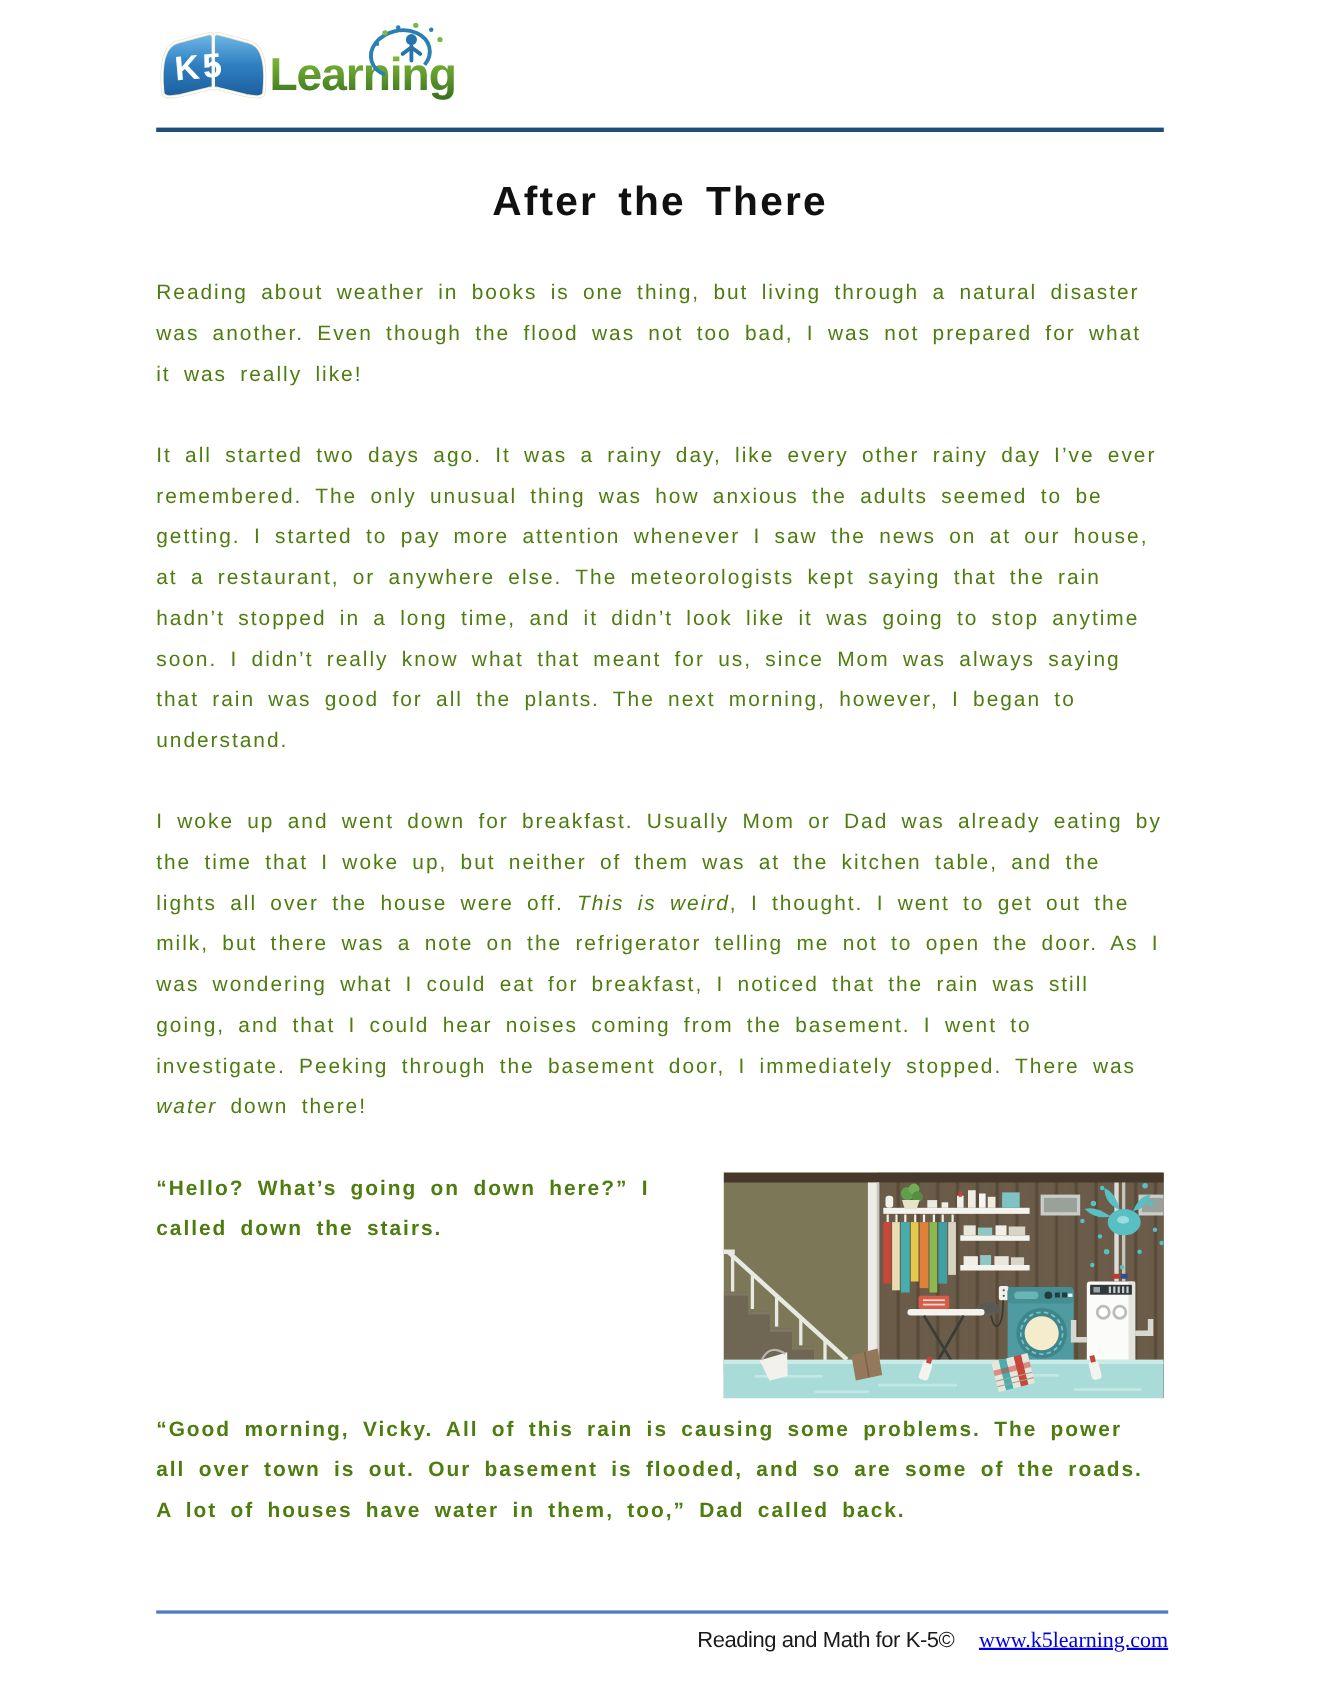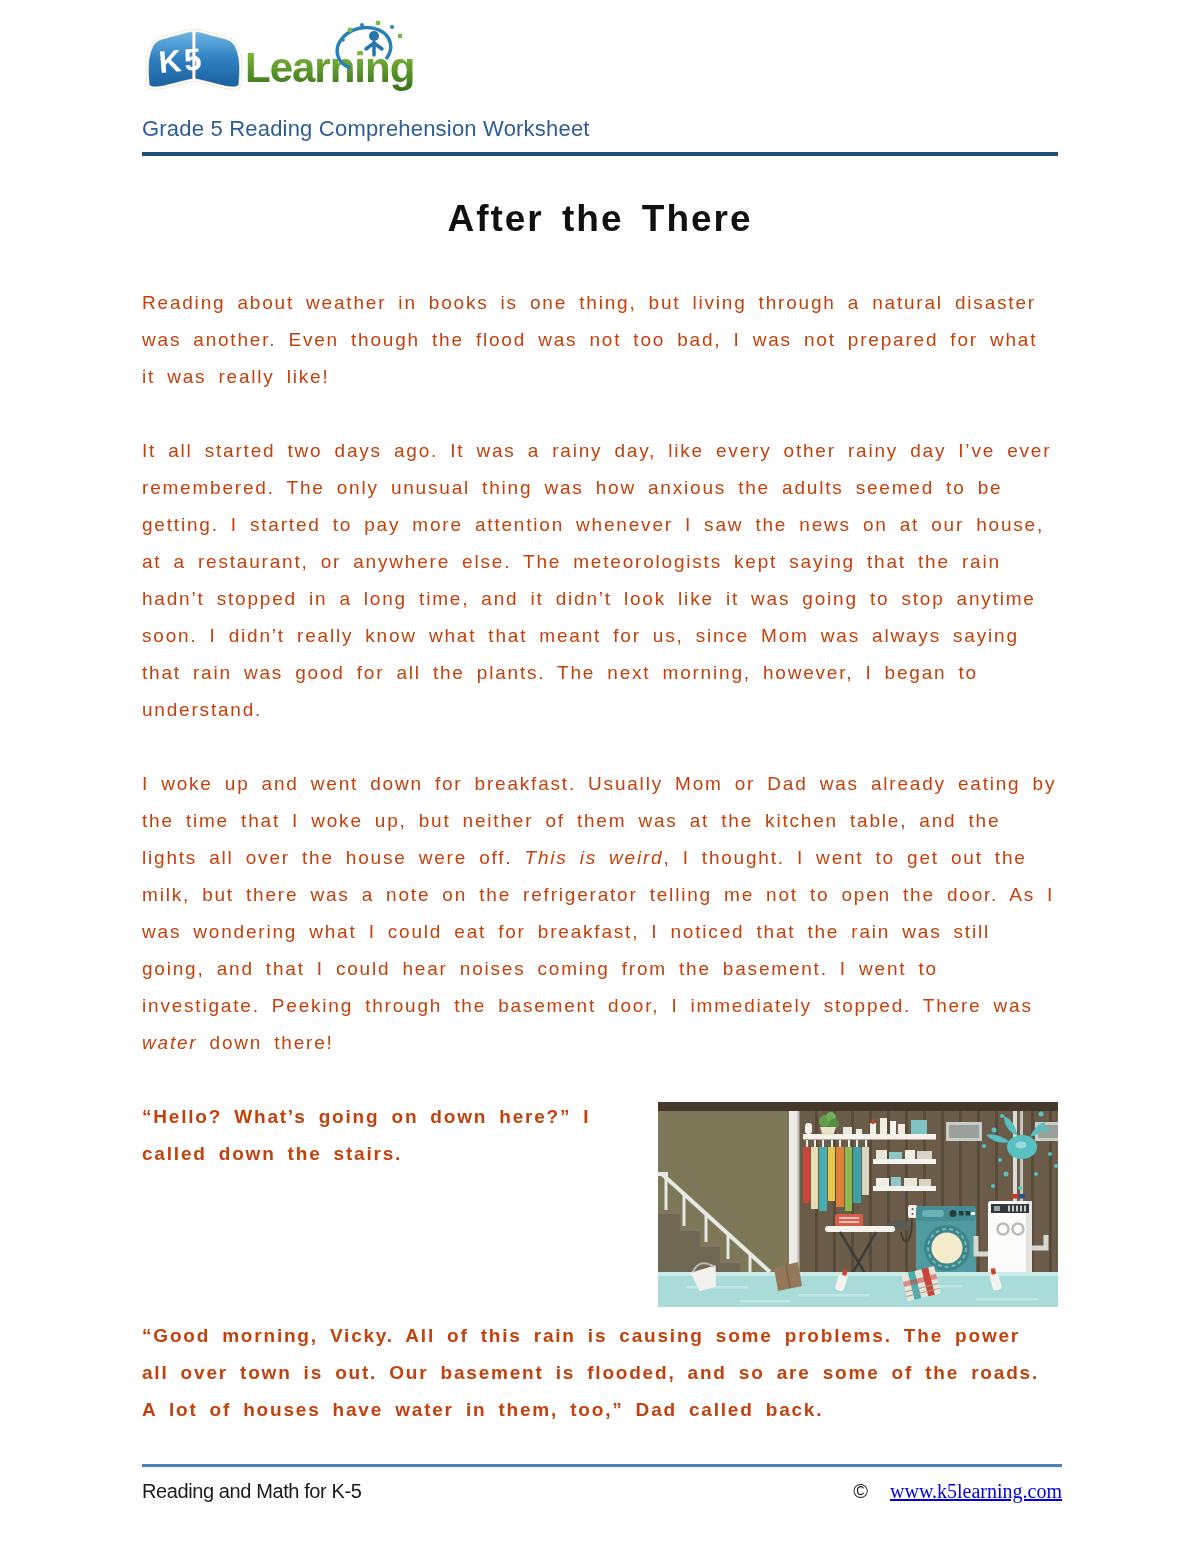--- a/index.html
+++ b/index.html
@@ -36,21 +36,21 @@
     color:#111111;
     letter-spacing:2px;
     word-spacing:6px;
     margin:42px 0 44px 0;
   }
   .story p{
     font-size:19px;
     line-height:37px;
     letter-spacing:1.8px;
     word-spacing:5px;
-    color:#c2410c;
+    color:#4d7c0f;
     margin:0 0 37px 0;
   }
   .story p:last-child{margin-bottom:0;font-weight:bold;}
   .wrap-block{overflow:hidden;}
   .illus{
     float:right;
     width:400px;height:205px;
     margin:4px 0 10px 24px;
     background:#7b7757;
   }
@@ -58,25 +58,24 @@
   .clear{clear:both;}
   
   .footer{
     position:absolute;
     left:142px;right:138px;
     top:1464px;
   }
   .footer-rule{height:3px;background:#4d7fbe;margin-bottom:13px;}
   .footer-row{
     display:flex;
-    justify-content:space-between;
+    justify-content:flex-end;
     align-items:baseline;
     font-size:20px;
     color:#1a1a1a;
-    gap:42px;
   }
   .footer-left{letter-spacing:-0.4px;}
   .footer-right{display:flex;gap:22px;align-items:baseline;}
   .copyright{color:#1a1a1a;}
   .k5-link{color:#0000e0;text-decoration:underline;cursor:pointer;font-family:Liberation Serif, serif;}
 </style>
 </head>
 <body>
 
 <div class="page">
@@ -112,21 +111,20 @@
         <circle cx="208" cy="12" r="2.4" fill="#7ab648"></circle>
         <circle cx="220" cy="7" r="2" fill="#2a7fb5"></circle>
         <circle cx="236" cy="5" r="2.4" fill="#7ab648"></circle>
         <circle cx="250" cy="9" r="2" fill="#2a7fb5"></circle>
         <circle cx="258" cy="18" r="2.4" fill="#7ab648"></circle>
         <circle cx="201" cy="22" r="1.8" fill="#2a7fb5"></circle>
       </g>
     </svg>
   </div>
 
-  <div class="ws-title">Grade 5 Reading Comprehension Worksheet</div>
   <div class="header-rule"></div>
 
 
   <div class="story">
     <h1 class="story-title">After the There</h1>
 
     <p>Reading about weather in books is one thing, but living through a natural disaster was another. Even though the flood was not too bad, I was not prepared for what it was really like!</p>
 
     <p>It all started two days ago. It was a rainy day, like every other rainy day I’ve ever remembered. The only unusual thing was how anxious the adults seemed to be getting. I started to pay more attention whenever I saw the news on at our house, at a restaurant, or anywhere else. The meteorologists kept saying that the rain hadn’t stopped in a long time, and it didn’t look like it was going to stop anytime soon. I didn’t really know what that meant for us, since Mom was always saying that rain was good for all the plants. The next morning, however, I began to understand.</p>
 

